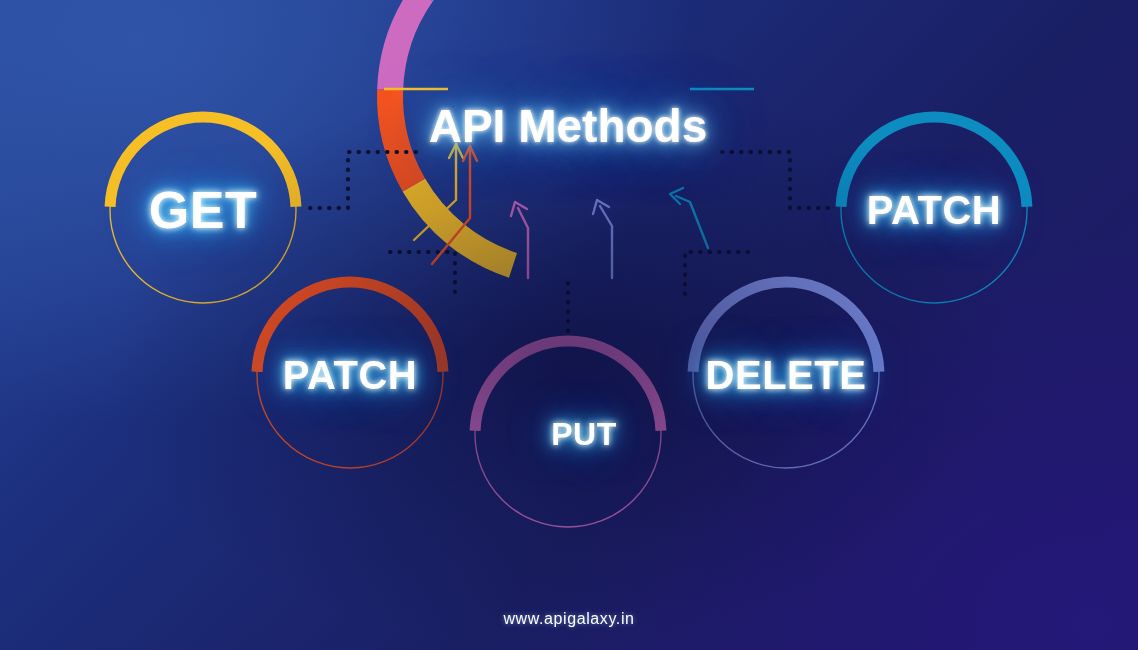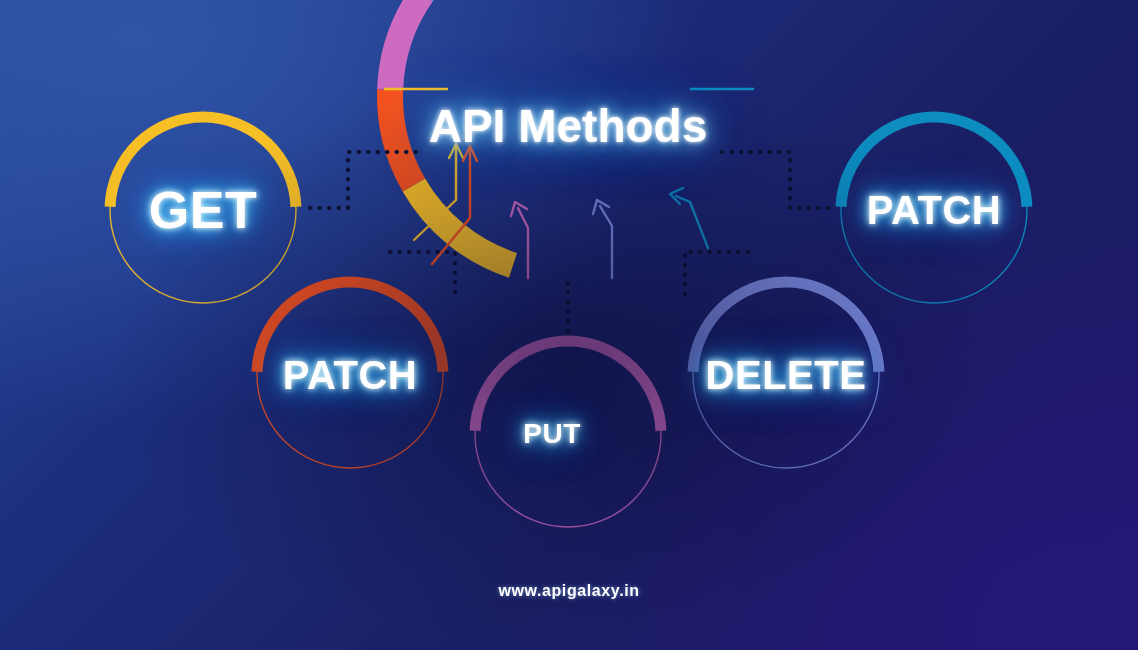--- a/index.html
+++ b/index.html
@@ -58,24 +58,24 @@
     white-space: nowrap;
     text-shadow:
       0 0 5px #ffffff,
       0 0 16px #8fe4ff,
       0 0 34px #36a8f5,
       0 0 60px rgba(40,140,245,0.6);
   }
   #footer-text {
     position: absolute;
     left: 569px;
-    top: 591px;
+    top: 619px;
     transform: translate(-50%, -50%);
     font-size: 16px;
-    font-weight: bold;
+    font-weight: normal;
     color: #ffffff;
     letter-spacing: 0.6px;
     white-space: nowrap;
     text-shadow: 0 0 5px rgba(170,220,255,0.55);
   }
 </style>
 </head>
 <body>
 
 <div id="stage">
@@ -159,19 +159,19 @@
       </g>
   </svg>
 
   <div id="vignette"></div>
 
   <div id="title-text">API Methods</div>
 
   <div id="labels">
       <div class="label node-label" style="left: 203px; top: 210px; font-size: 52px;">GET</div>
       <div class="label node-label" style="left: 350px; top: 375px; font-size: 40px;">PATCH</div>
-      <div class="label node-label" style="left: 552px; top: 434px; font-size: 28px;">PUT</div>
+      <div class="label node-label" style="left: 584px; top: 434px; font-size: 32px;">PUT</div>
       <div class="label node-label" style="left: 786px; top: 375px; font-size: 40px;">DELETE</div>
       <div class="label node-label" style="left: 934px; top: 210px; font-size: 40px;">PATCH</div>
     </div>
 
   <div id="footer-text">www.apigalaxy.in</div>
 </div>
 
 </body></html>

